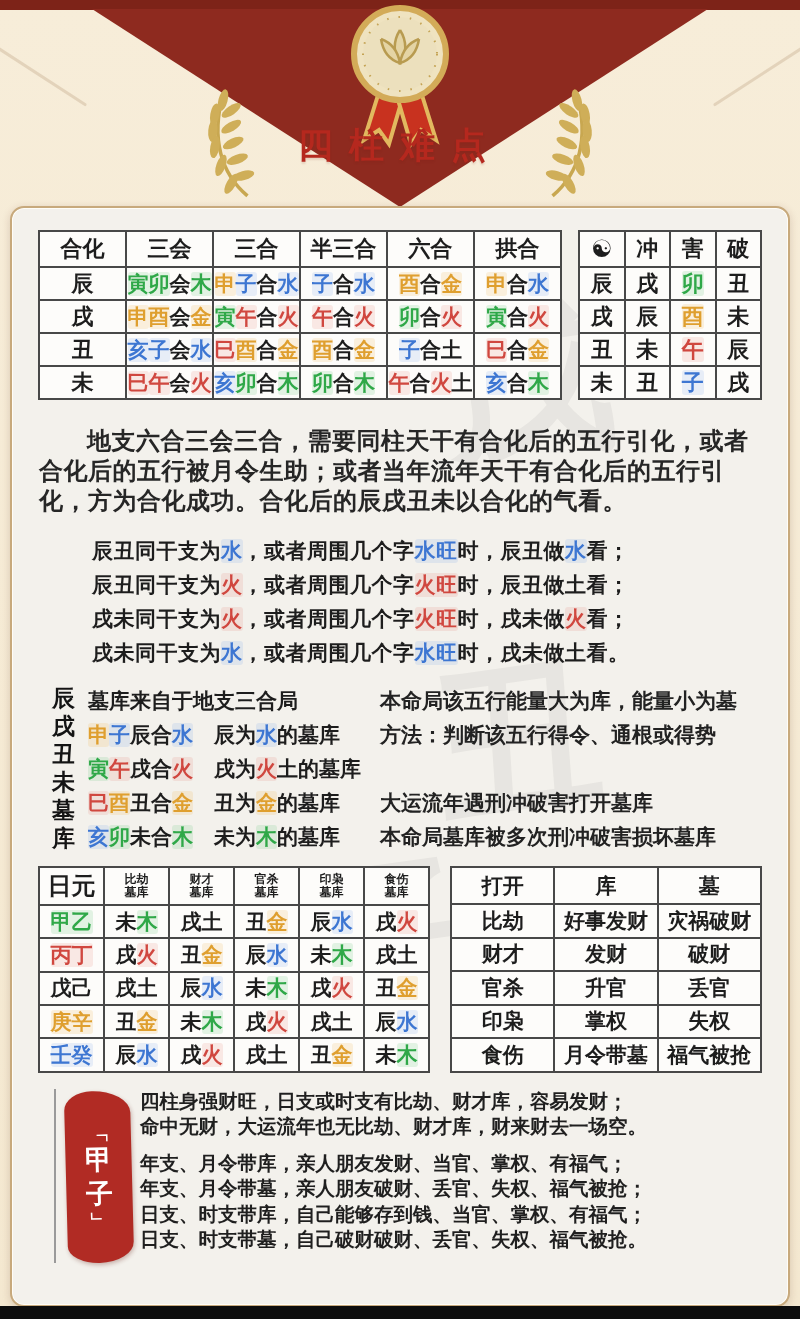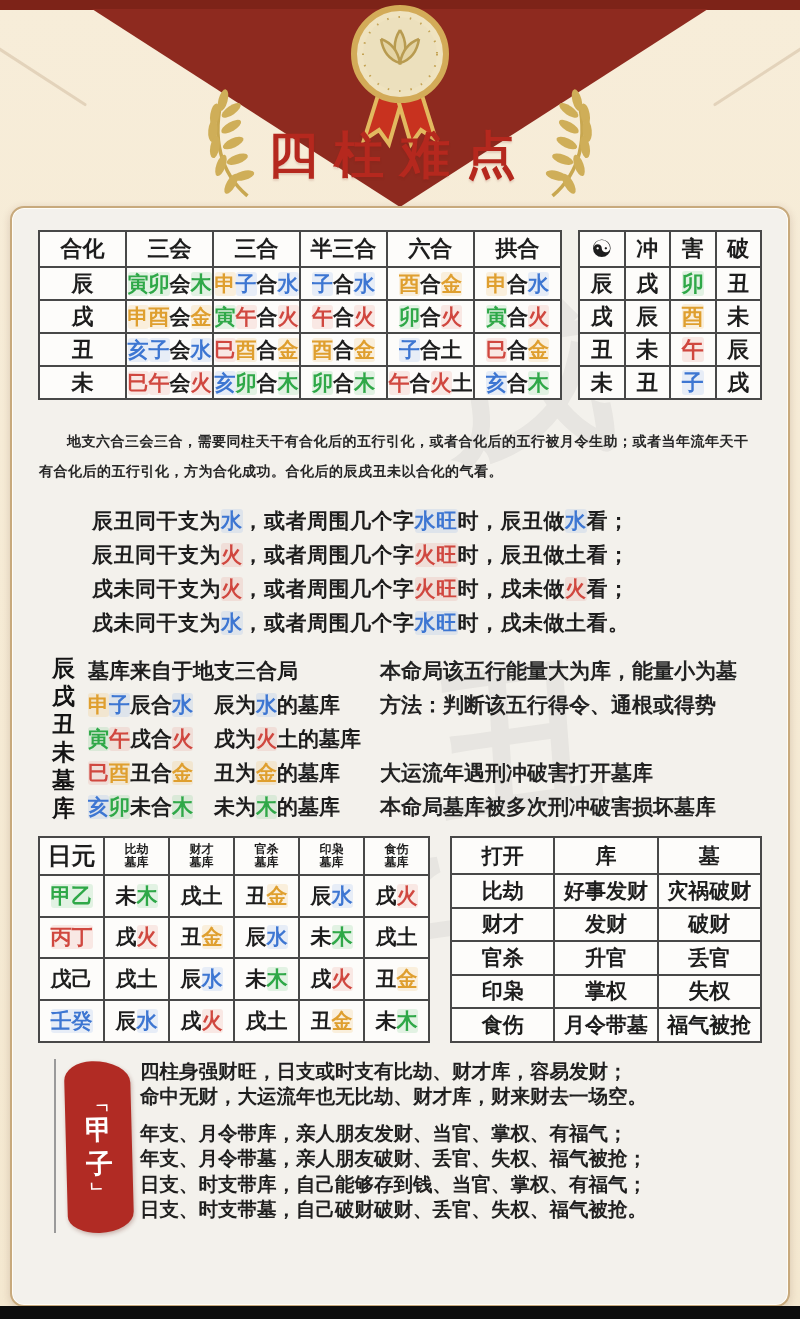--- a/index.html
+++ b/index.html
@@ -18,21 +18,21 @@
     clip-path:polygon(11.5% 0,88.5% 0,50% 100%);}
   .crease{position:absolute;height:3px;background:rgba(150,110,70,.20);border-radius:2px;}
   .crease.l{top:44px;left:-6px;width:110px;transform:rotate(33deg);transform-origin:left center;}
   .crease.r{top:44px;right:-6px;width:110px;transform:rotate(-33deg);transform-origin:right center;}
   .medal{position:absolute;top:2px;left:50%;transform:translateX(-50%);width:116px;height:160px;}
   .laurel{position:absolute;width:72px;height:112px;top:88px;}
   .laurel.left{left:186px;}
   .laurel.right{right:186px;transform:scaleX(-1);}
   .page-title{
     position:absolute;top:122px;left:0;width:100%;text-align:center;
-    font-size:50px;font-weight:900;color:#b5281e;letter-spacing:16px;
+    font-size:35px;font-weight:900;color:#b5281e;letter-spacing:16px;
     text-shadow:0 2px 2px rgba(120,30,20,.15);
   }
   
   .card{
     position:absolute;left:10px;top:206px;width:780px;height:1101px;
     background:#f3f1ec;border:2px solid #c7a97c;border-radius:14px;
     box-shadow:inset 0 0 0 1px #fffdf7, 0 2px 8px rgba(90,40,20,.18);
     overflow:hidden;
   }
   .watermark{position:absolute;font-size:170px;font-weight:700;color:rgba(50,50,55,.06);
@@ -46,21 +46,21 @@
   .row-tables{display:flex;justify-content:space-between;padding:0 26px;margin-top:22px;position:relative;}
   .combo-table{width:524px;font-size:21px;padding-left:25px;}
   .combo-table th{height:36px;font-size:22px;}
   .combo-table td{height:33px;}
   .combo-table .lab{font-size:22px;}
   .clash-table{width:184px;font-size:22px;}
   .clash-table th{height:36px;}
   .clash-table td{height:33px;}
   .yy{font-size:24px;}
 
-  .para1{margin-top:26px;padding:0 27px;font-size:14px;line-height:30px;
+  .para1{margin-top:26px;padding:0 27px;font-size:24px;line-height:30px;
     font-weight:700;color:#262626;text-indent:2em;letter-spacing:.5px;position:relative;}
 
   .rules{margin-top:18px;padding-left:80px;position:relative;}
   .rules .rline{font-size:21px;line-height:34px;font-weight:700;color:#222;letter-spacing:.5px;}
 
   .tomb{display:flex;margin-top:14px;padding-left:40px;position:relative;}
   .tomb-label{width:36px;display:flex;flex-direction:column;font-size:23px;line-height:28px;
     font-weight:900;color:#141414;}
   .tomb-left{width:292px;}
   .tomb-left .tline,.tomb-right .tline{font-size:21px;line-height:34px;font-weight:700;color:#222;white-space:nowrap;}
@@ -326,20 +326,28 @@
             </tr>
             <tr>
               <td><span class="c-ink">戊己</span></td>
               <td><span class="c-ink">戌</span><span class="c-ink">土</span></td>
               <td><span class="c-ink">辰</span><span class="c-water">水</span></td>
               <td><span class="c-ink">未</span><span class="c-wood">木</span></td>
               <td><span class="c-ink">戌</span><span class="c-fire">火</span></td>
               <td><span class="c-ink">丑</span><span class="c-metal">金</span></td>
             </tr>
             <tr>
+              <td><span class="c-metal">庚辛</span></td>
+              <td><span class="c-ink">丑</span><span class="c-metal">金</span></td>
+              <td><span class="c-ink">未</span><span class="c-wood">木</span></td>
+              <td><span class="c-ink">戌</span><span class="c-fire">火</span></td>
+              <td><span class="c-ink">戌</span><span class="c-ink">土</span></td>
+              <td><span class="c-ink">辰</span><span class="c-water">水</span></td>
+            </tr>
+            <tr>
               <td><span class="c-water">壬癸</span></td>
               <td><span class="c-ink">辰</span><span class="c-water">水</span></td>
               <td><span class="c-ink">戌</span><span class="c-fire">火</span></td>
               <td><span class="c-ink">戌</span><span class="c-ink">土</span></td>
               <td><span class="c-ink">丑</span><span class="c-metal">金</span></td>
               <td><span class="c-ink">未</span><span class="c-wood">木</span></td>
             </tr>
           </tbody>
       </table>
       <table class="ol-table">

